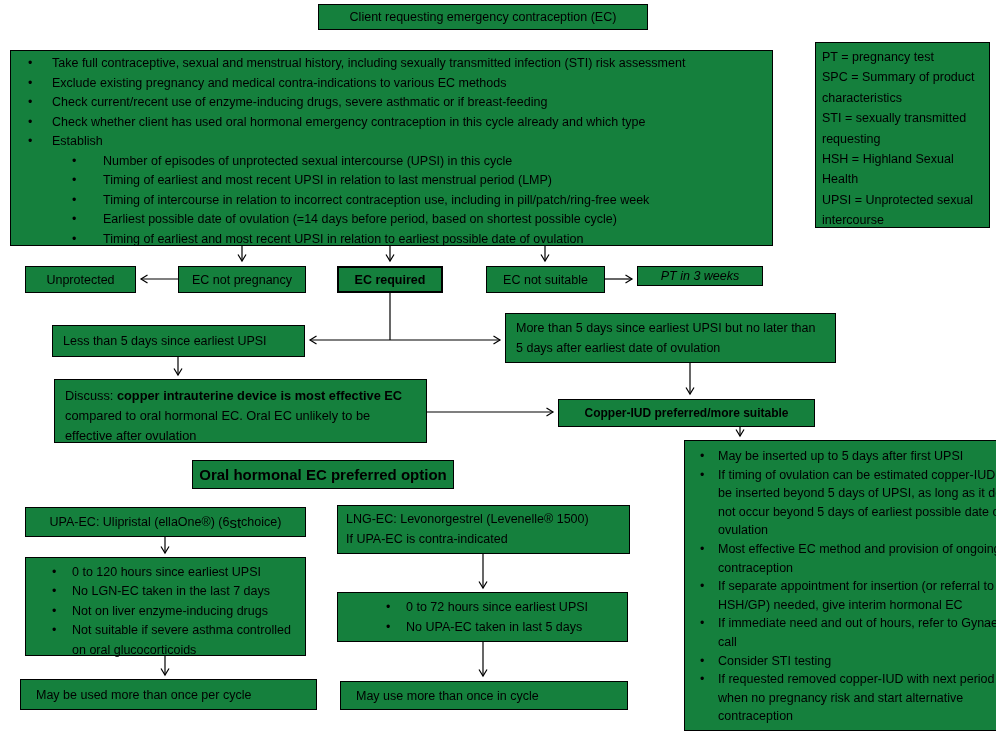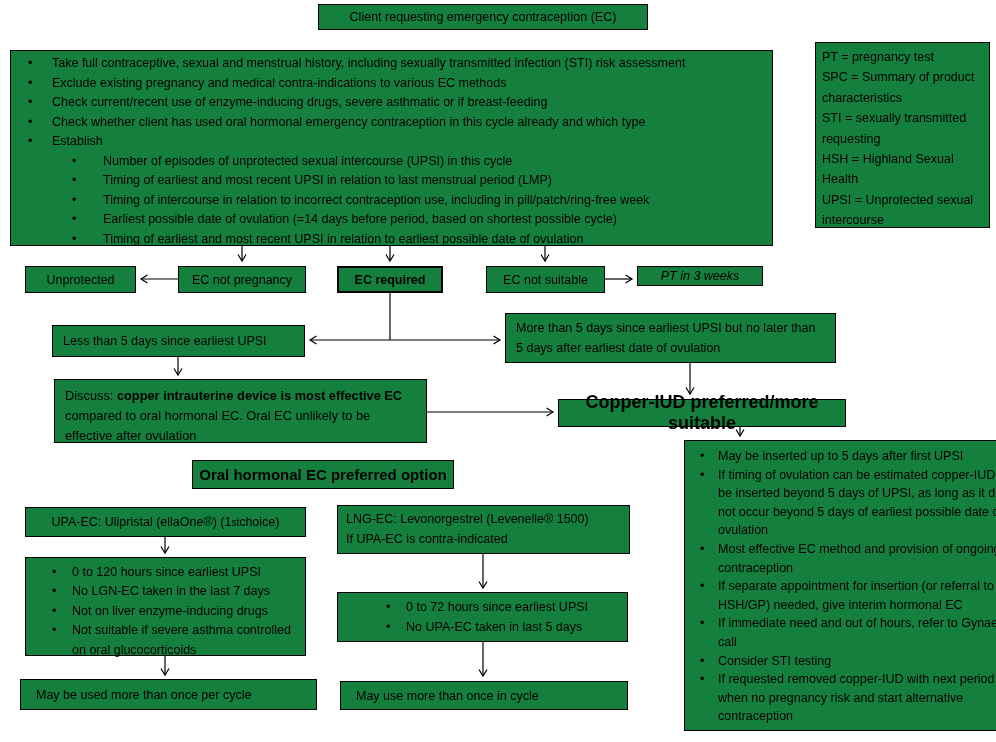--- a/index.html
+++ b/index.html
@@ -12,21 +12,21 @@
   .bold { font-weight:bold; }
   svg.arrows { position:absolute; left:0; top:0; }
   .bullet { position:relative; line-height:19.5px; }
   .bullet::before { content:"\2022"; position:absolute; top:0; }
   .lv1 { padding-left:41px; }   .lv1::before { left:17px; }
   .lv2 { padding-left:92px; }   .lv2::before { left:61px; }
   .cop { padding-left:33px; line-height:18.6px; } .cop::before { left:15px; }
   .upa { padding-left:46px; line-height:19.4px; } .upa::before { left:26px; }
   .lngb{ padding-left:68px; line-height:20px; }   .lngb::before { left:48px; }
   .legend-entry { line-height:20.4px; }
-  .sup { font-size:10px; vertical-align:super; }
+  .sup { font-size:15px; vertical-align:super; }
 </style>
 </head>
 <body>
 
 <div class="canvas">
 
   <svg class="arrows" width="996" height="742">
     <defs>
       <marker id="ah" markerWidth="10" markerHeight="10" refX="7.5" refY="5" orient="auto" markerUnits="userSpaceOnUse">
         <path d="M1,1 L7.5,5 L1,9" fill="none" stroke="#000" stroke-width="1.2"></path>
@@ -81,36 +81,36 @@
   <div class="box center" style="left:486px; top:266px; width:119px; height:27px;">EC not suitable</div>
   <div class="box center" style="left:637px; top:266px; width:126px; height:20px;font-style:italic;">PT in 3 weeks</div>
 
   <div class="box vcenter" style="left:52px; top:325px; width:253px; height:32px; padding-left:10px;">Less than 5 days since earliest UPSI</div>
   <div class="box" style="left:505px; top:313px; width:331px; height:50px; padding:5px 10px; line-height:19.5px;">More than 5 days since earliest UPSI but no later than 5 days after earliest date of ovulation</div>
 
   <div class="box" style="left:22px; top:379px; width:373px; height:64px; padding:6px 10px; font-size:12.8px; line-height:20px;margin-left:32px;">
     <span>Discuss: </span><span class="bold">copper intrauterine device is most effective EC</span><span> compared to oral hormonal EC. Oral EC unlikely to be effective after ovulation</span>
   </div>
 
-  <div class="box center bold" style="left:558px; top:399px; width:288px; height:28px; font-size:18px;">Copper-IUD preferred/more suitable</div>
+  <div class="box center bold" style="left:558px; top:399px; width:257px; height:28px; font-size:12px;">Copper-IUD preferred/more suitable</div>
 
   <div class="box" style="left:637px; top:440px; width:353px; height:291px; padding:6px 6px 0 0;margin-left:47px;">
     <div class="bullet cop">May be inserted up to 5 days after first UPSI</div>
     <div class="bullet cop">If timing of ovulation can be estimated copper-IUD may be inserted beyond 5 days of UPSI, as long as it does not occur beyond 5 days of earliest possible date of ovulation</div>
     <div class="bullet cop">Most effective EC method and provision of ongoing contraception</div>
     <div class="bullet cop">If separate appointment for insertion (or referral to HSH/GP) needed, give interim hormonal EC</div>
     <div class="bullet cop">If immediate need and out of hours, refer to Gynae on call</div>
     <div class="bullet cop">Consider STI testing</div>
     <div class="bullet cop">If requested removed copper-IUD with next period or when no pregnancy risk and start alternative contraception</div>
   </div>
 
   <div class="box center bold" style="left:192px; top:460px; width:262px; height:29px; font-size:15px;">Oral hormonal EC preferred option</div>
 
   <div class="box center" style="left:25px; top:507px; width:281px; height:30px;">
-    <span>UPA-EC: Ulipristal (ellaOne®) (1</span>
+    <span>UPA-EC: Ulipristal (ellaOne®) (6</span>
       <span class="sup">st</span>
       <span> choice)</span>
   </div>
   <div class="box" style="left:25px; top:557px; width:281px; height:99px; padding:5px 4px 0 0;">
     <div class="bullet upa">0 to 120 hours since earliest UPSI</div>
     <div class="bullet upa">No LGN-EC taken in the last 7 days</div>
     <div class="bullet upa">Not on liver enzyme-inducing drugs</div>
     <div class="bullet upa">Not suitable if severe asthma controlled on oral glucocorticoids</div>
   </div>
   <div class="box vcenter" style="left:20px; top:679px; width:297px; height:31px; padding-left:15px;">May be used more than once per cycle</div>

